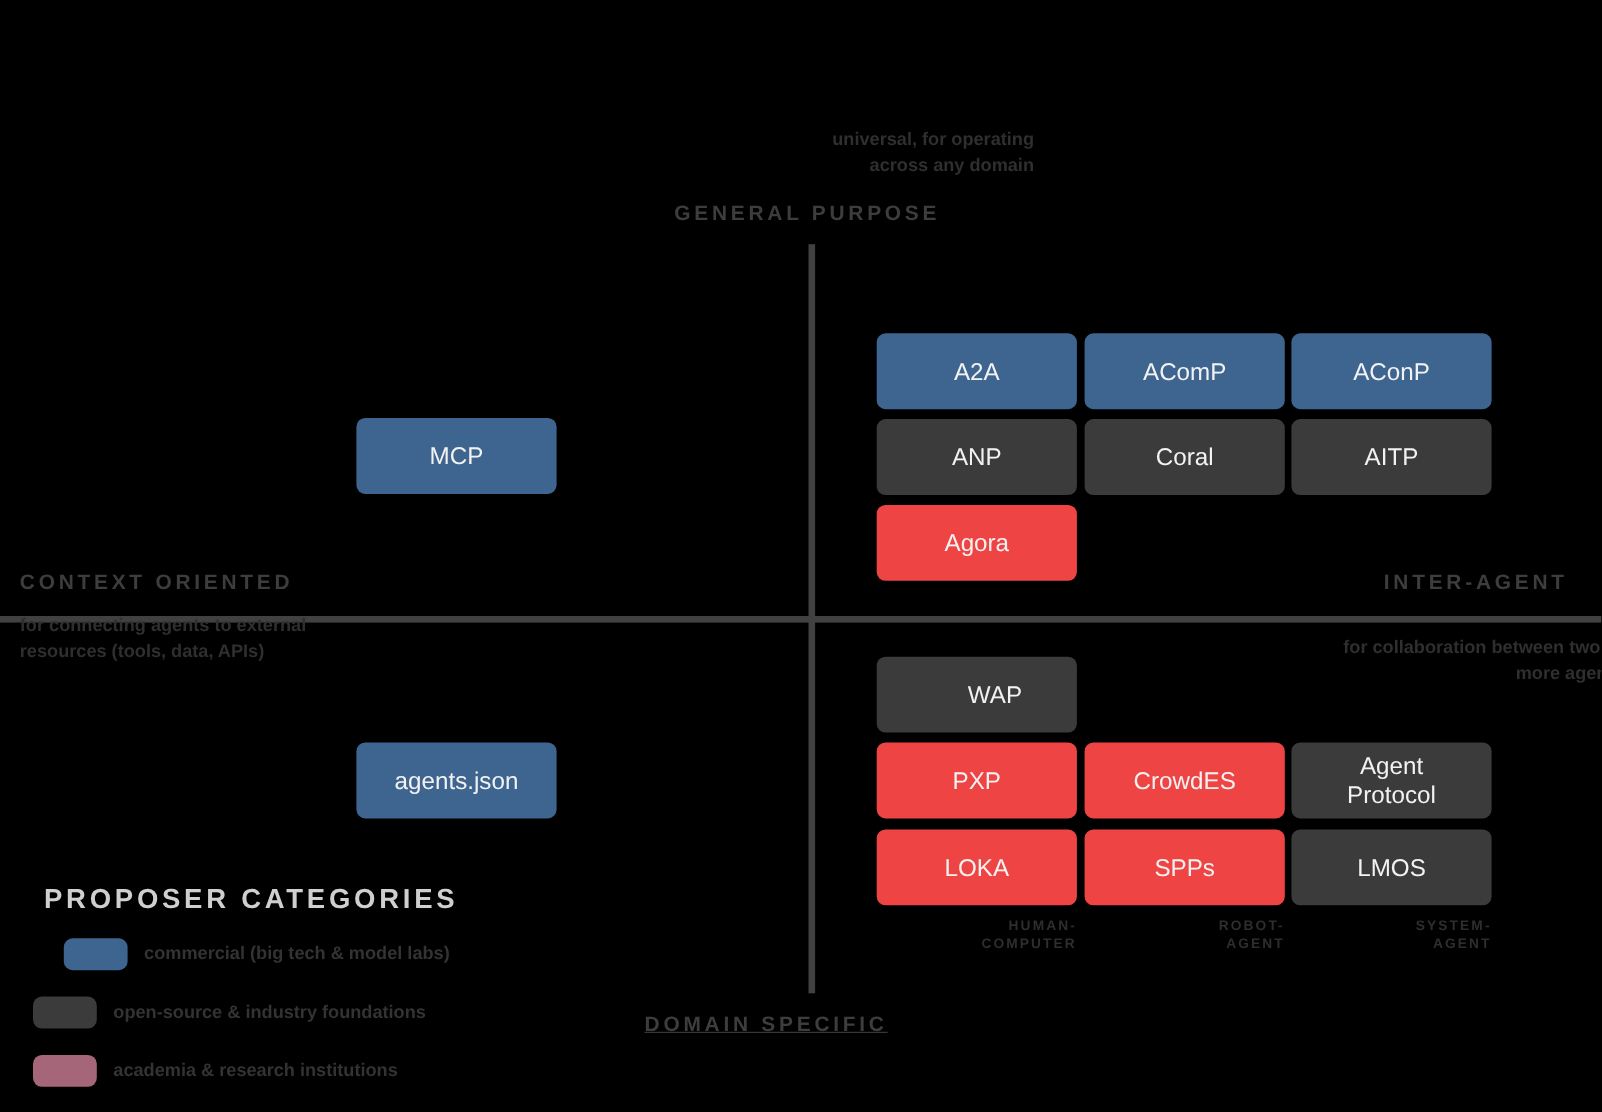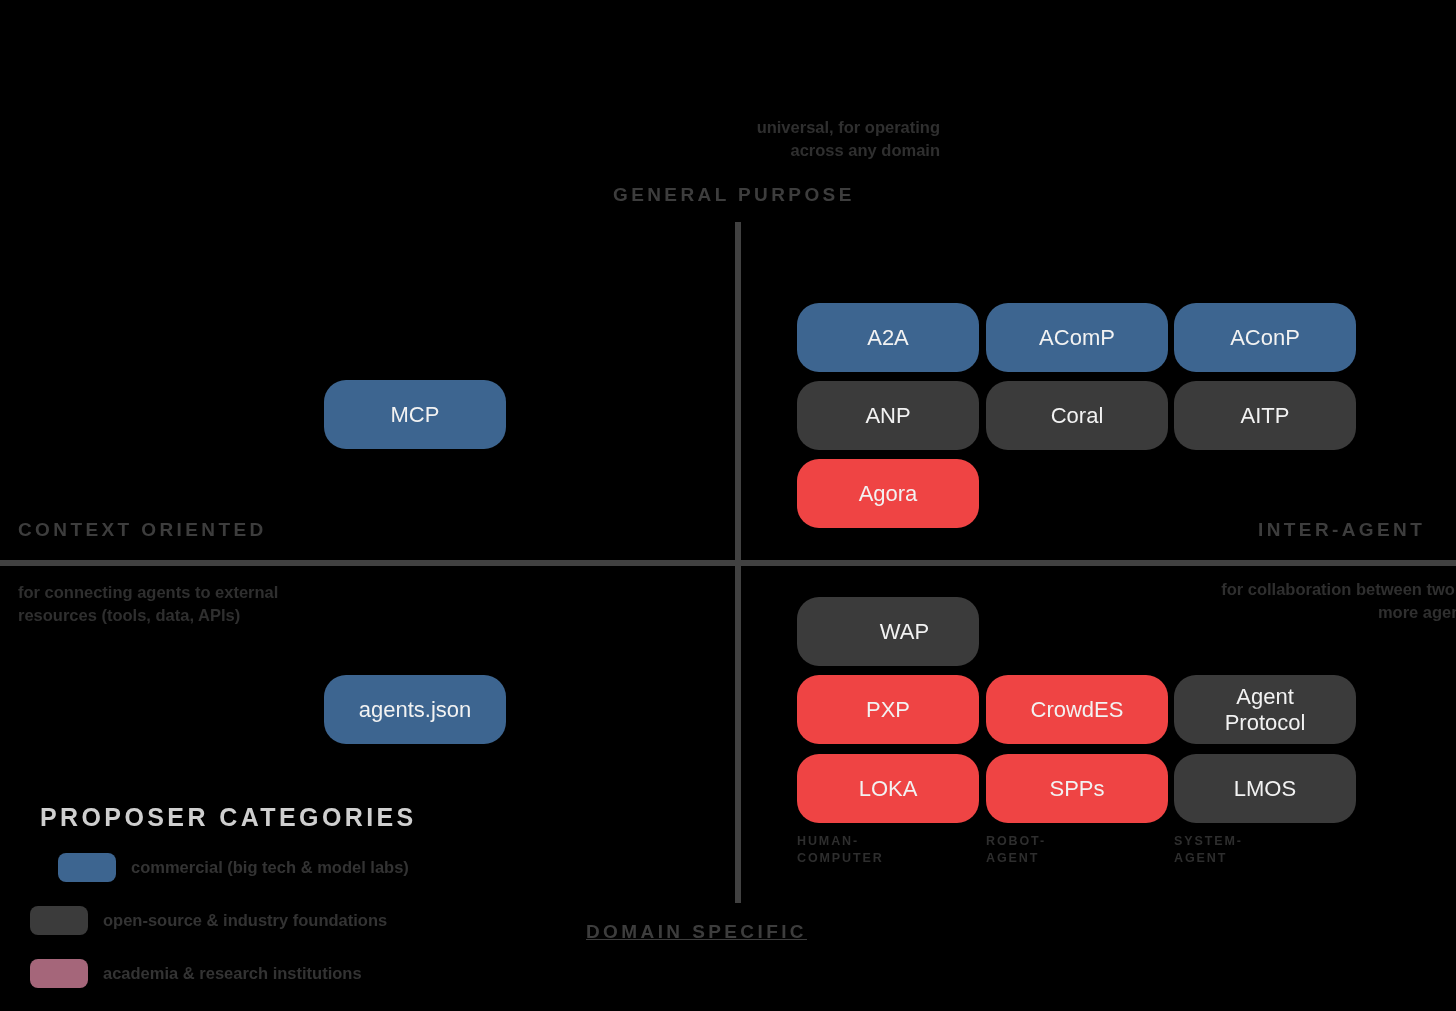--- a/index.html
+++ b/index.html
@@ -76,61 +76,61 @@
     top: 962px;
     width: 400px;
     text-align: center;
   }
   #cap-left {
     left: 18px;
     top: 519px;
   }
   #sub-left {
     left: 18px;
-    top: 581px;
+    top: 558px;
     width: 420px;
     text-align: left;
   }
   #cap-right {
     left: 1258px;
     top: 519px;
   }
   #sub-right {
     left: 1028px;
     top: 578px;
     width: 448px;
     text-align: right;
   }
 
   
   .pbox {
     position: absolute;
     width: 182px;
     height: 69px;
-    border-radius: 22px;
+    border-radius: 8px;
     display: flex;
     align-items: center;
     justify-content: center;
     color: #f2f2f2;
     font-size: 22px;
     line-height: 25px;
     text-align: center;
     box-sizing: border-box;
     padding: 0 6px;
   }
   .pbox.two-line { line-height: 26px; }
   .pbox.commercial  { background: #3d6590; }
   .pbox.opensource  { background: #3b3b3b; }
   .pbox.academia    { background: #ef4444; }
 
   
   .col-cap {
     position: absolute;
     width: 182px;
-    text-align: left;
+    text-align: right;
     color: #2e2e2e;
     font-weight: bold;
     font-size: 12.5px;
     letter-spacing: 1.9px;
     line-height: 17px;
     white-space: pre-line;
   }
 
   
   #legend-title {

